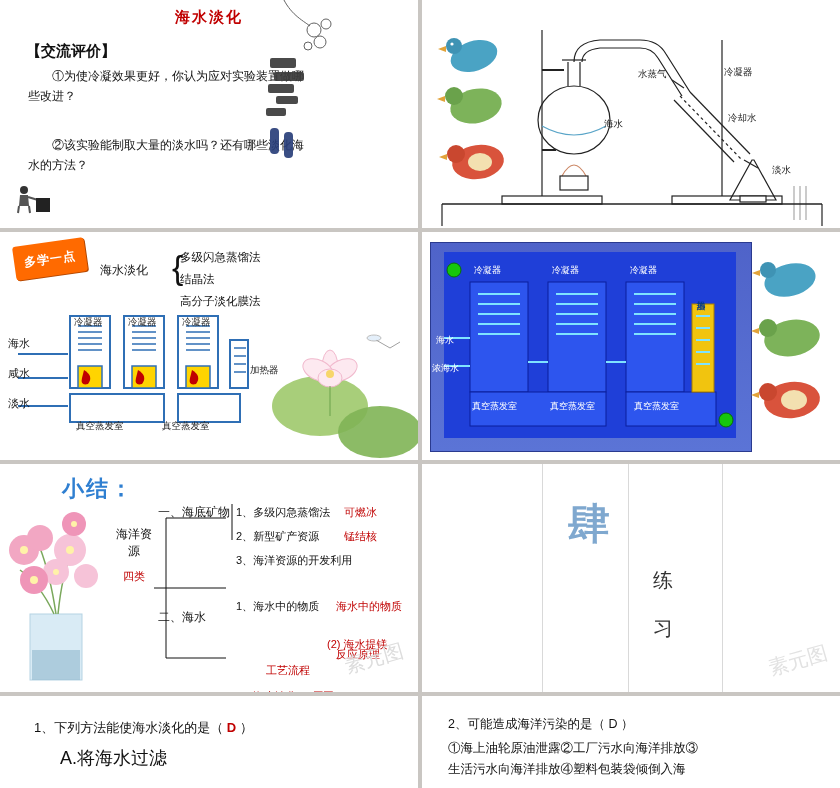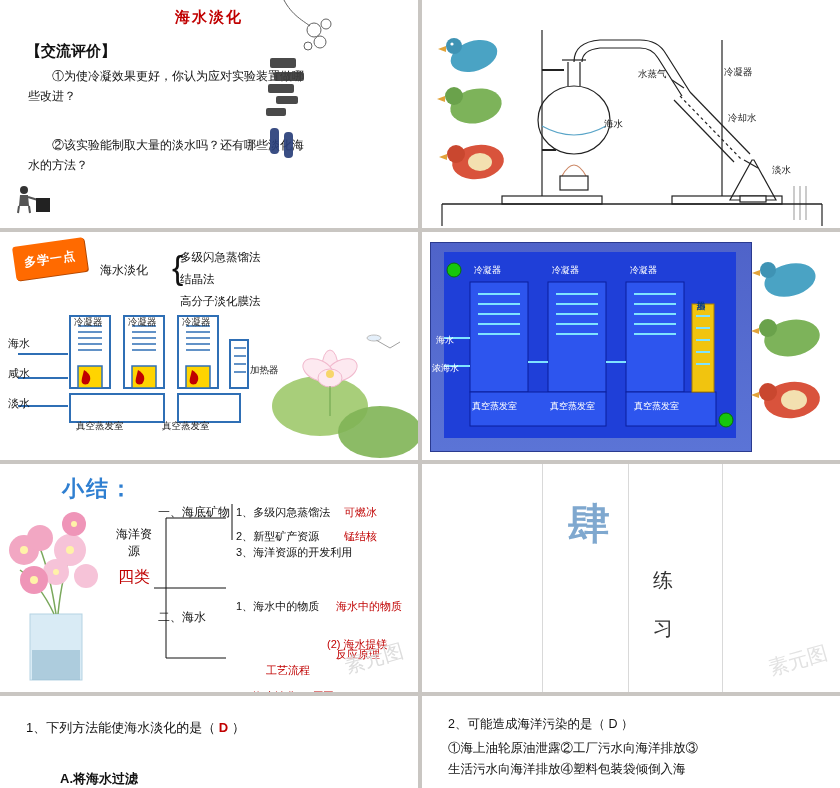--- a/index.html
+++ b/index.html
@@ -84,21 +84,21 @@
   
   .s5-flowers{position:absolute;left:0;top:0;width:120px;height:228px;}
   .s5-title{
     position:absolute;left:62px;top:10px;font-size:22px;font-weight:bold;
     color:#2f7fd1;letter-spacing:2px;
   }
   .s5-root{
     position:absolute;left:112px;top:62px;width:44px;font-size:12px;color:#111;
     line-height:17px;text-align:center;
   }
-  .s5-root .four{color:#c00000;font-size:16px;display:block;margin-top:8px;}
+  .s5-root .four{color:#c00000;font-size:11px;display:block;margin-top:8px;}
   .s5-b1{position:absolute;left:158px;top:40px;font-size:12px;color:#111;}
   .s5-b2{position:absolute;left:158px;top:145px;font-size:12px;color:#111;}
   .s5-c{position:absolute;font-size:11px;color:#111;line-height:21px;}
   .red{color:#c00000;}
   .s5-wm{
     position:absolute;right:14px;bottom:20px;font-size:20px;color:#ddd;
     transform:rotate(-16deg);
   }
 
   
@@ -112,25 +112,25 @@
     position:absolute;left:226px;top:92px;font-size:20px;color:#333;line-height:48px;
     text-align:center;width:30px;
   }
   .s6-wm{
     position:absolute;right:12px;bottom:18px;font-size:20px;color:#e2e2e2;
     transform:rotate(-16deg);
   }
 
   
   .q-line{
-    position:absolute;left:26px;top:20px;font-size:13px;color:#111;line-height:24px;
+    position:absolute;left:34px;top:20px;font-size:13px;color:#111;line-height:24px;
   }
   .q-line .ans{color:#c00000;font-weight:bold;}
   .q-opt{
-    position:absolute;left:60px;top:50px;font-size:13px;color:#111;font-weight:bold;margin-top:24px;
+    position:absolute;left:60px;top:50px;font-size:18px;color:#111;font-weight:normal;
   }
   .q2-line{
     position:absolute;left:26px;top:18px;font-size:12.5px;color:#111;line-height:21px;
     width:380px;
   }
   .q2-sub{
     position:absolute;left:26px;top:42px;font-size:12.5px;color:#111;line-height:21px;
     width:390px;
   }
 </style>
@@ -402,21 +402,21 @@
     </div>
     <div class="s5-b1">一、海底矿物</div>
     <div class="s5-b2">二、海水</div>
 
     <div class="s5-c" style="left:236px;top:38px;">
       <span>1、</span><span>多级闪急蒸馏法</span>
     </div>
     <div class="s5-c" style="left:236px;top:62px;">
       <span>2、</span><span>新型矿产资源</span>
     </div>
-    <div class="s5-c" style="left:236px;top:78px;">
+    <div class="s5-c" style="left:236px;top:86px;">
       <span>3、</span><span>海洋资源的开发利用</span>
     </div>
     <div class="s5-c red" style="left:344px;top:38px;">可燃冰</div>
     <div class="s5-c red" style="left:344px;top:62px;">锰结核</div>
 
     <div class="s5-c" style="left:236px;top:132px;">
       <span>1、</span><span>海水中的物质</span>
     </div>
     <div class="s5-c red" style="left:336px;top:132px;">海水中的物质</div>
     <div class="s5-c red" style="left:296px;top:170px;margin-left:31px;">(2) 海水提镁</div>

